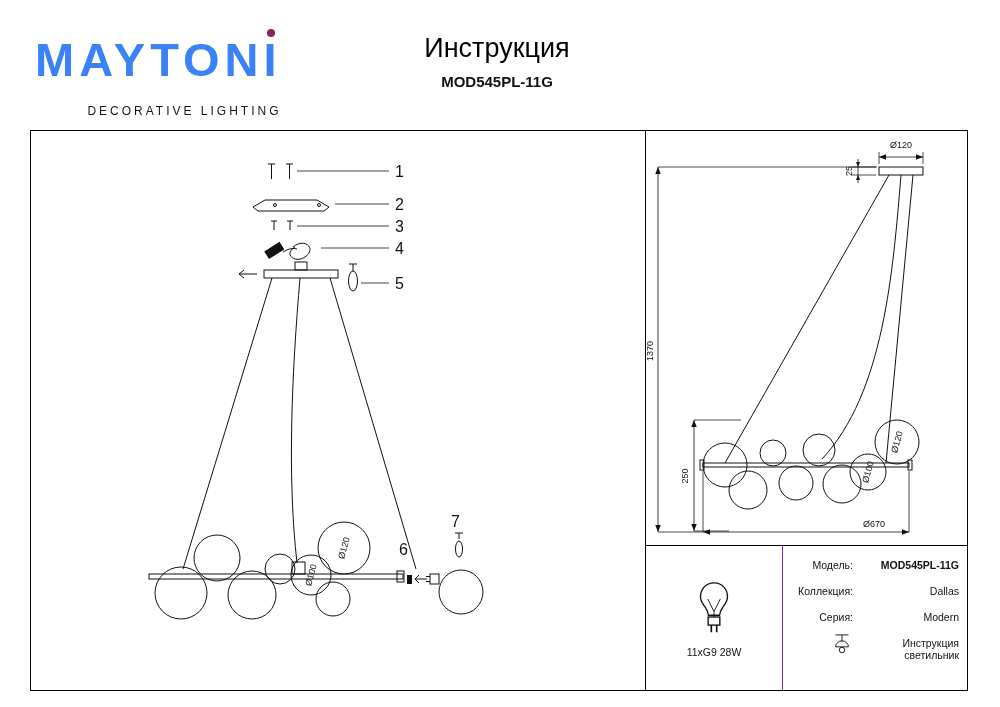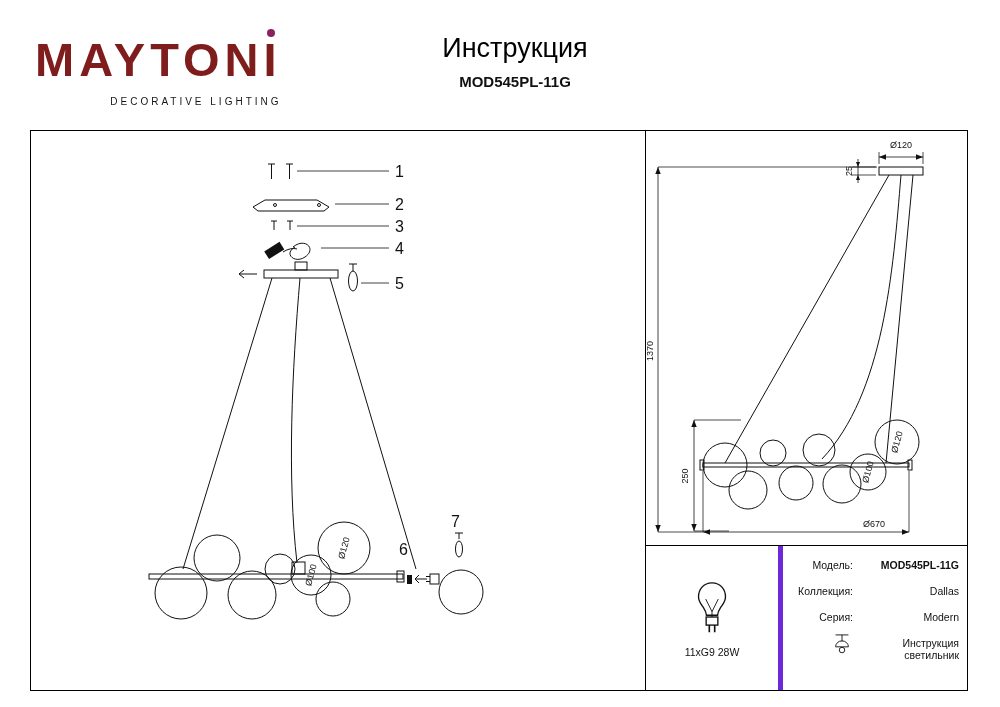--- a/index.html
+++ b/index.html
@@ -8,45 +8,45 @@
     background:#ffffff; color:#111;
     font-family:"Liberation Sans", sans-serif;
     position:relative; overflow:hidden;
   }
 
   
   .hdr { position:absolute; top:0; left:0; width:100%; height:130px; }
   .logo-block { position:absolute; left:35px; top:36px; }
   .logo {
     font-size:47px; font-weight:bold; letter-spacing:5px; line-height:1;
-    position:relative; display:inline-block; color:#7f1d1d;
+    position:relative; display:inline-block; color:#3b82f6;
   }
   .logo-dot {
     position:absolute; top:-7px; right:7px; width:8px; height:8px;
     border-radius:50%; background:var(--accent,#8a2160);
   }
-  .logo-sub { font-size:10px; letter-spacing:3px; text-align:right; margin-top:13px; color:#161616; }
-
-  .title-block { position:absolute; left:340px; top:33px; width:350px; text-align:center; }
+  .logo-sub { font-size:12px; letter-spacing:3px; text-align:right; margin-top:21px; color:#161616; }
+
+  .title-block { position:absolute; left:322px; top:33px; width:350px; text-align:center; }
   .doc-title { font-size:27px; color:#000; }
   .doc-model { font-size:15px; font-weight:bold; margin-top:9px; }
 
   
   .frame {
     position:absolute; left:30px; top:130px; width:938px; height:561px;
     border:1px solid #000; display:flex; background:#fff;
   }
   .left-panel { width:615px; border-right:1px solid #000; position:relative; }
   .right-panel { flex:1; display:flex; flex-direction:column; }
   .dim-area { height:414px; position:relative; }
 
   
   .info-panel { flex:1; border-top:1px solid #000; display:flex; }
   .bulb-cell {
-    width:137px; border-right:5px solid #6d28d9;
+    width:137px; border-right:1px solid #6d28d9;
     display:flex; flex-direction:column; align-items:center; padding-top:34px;
   }
   .bulb-label { font-size:10.5px; margin-top:10px; }
   .spec-cell { flex:1; padding:13px 8px 0 10px; }
   .spec-row { display:grid; grid-template-columns:60px 1fr; margin-bottom:14px; font-size:10.5px; align-items:start;text-align:right; }
   .spec-value.bold { font-weight:bold; }
   .type-row .spec-icon { margin-left:6px; margin-top:-4px; }
 
   
   svg text { font-family:"Liberation Sans", sans-serif; }

